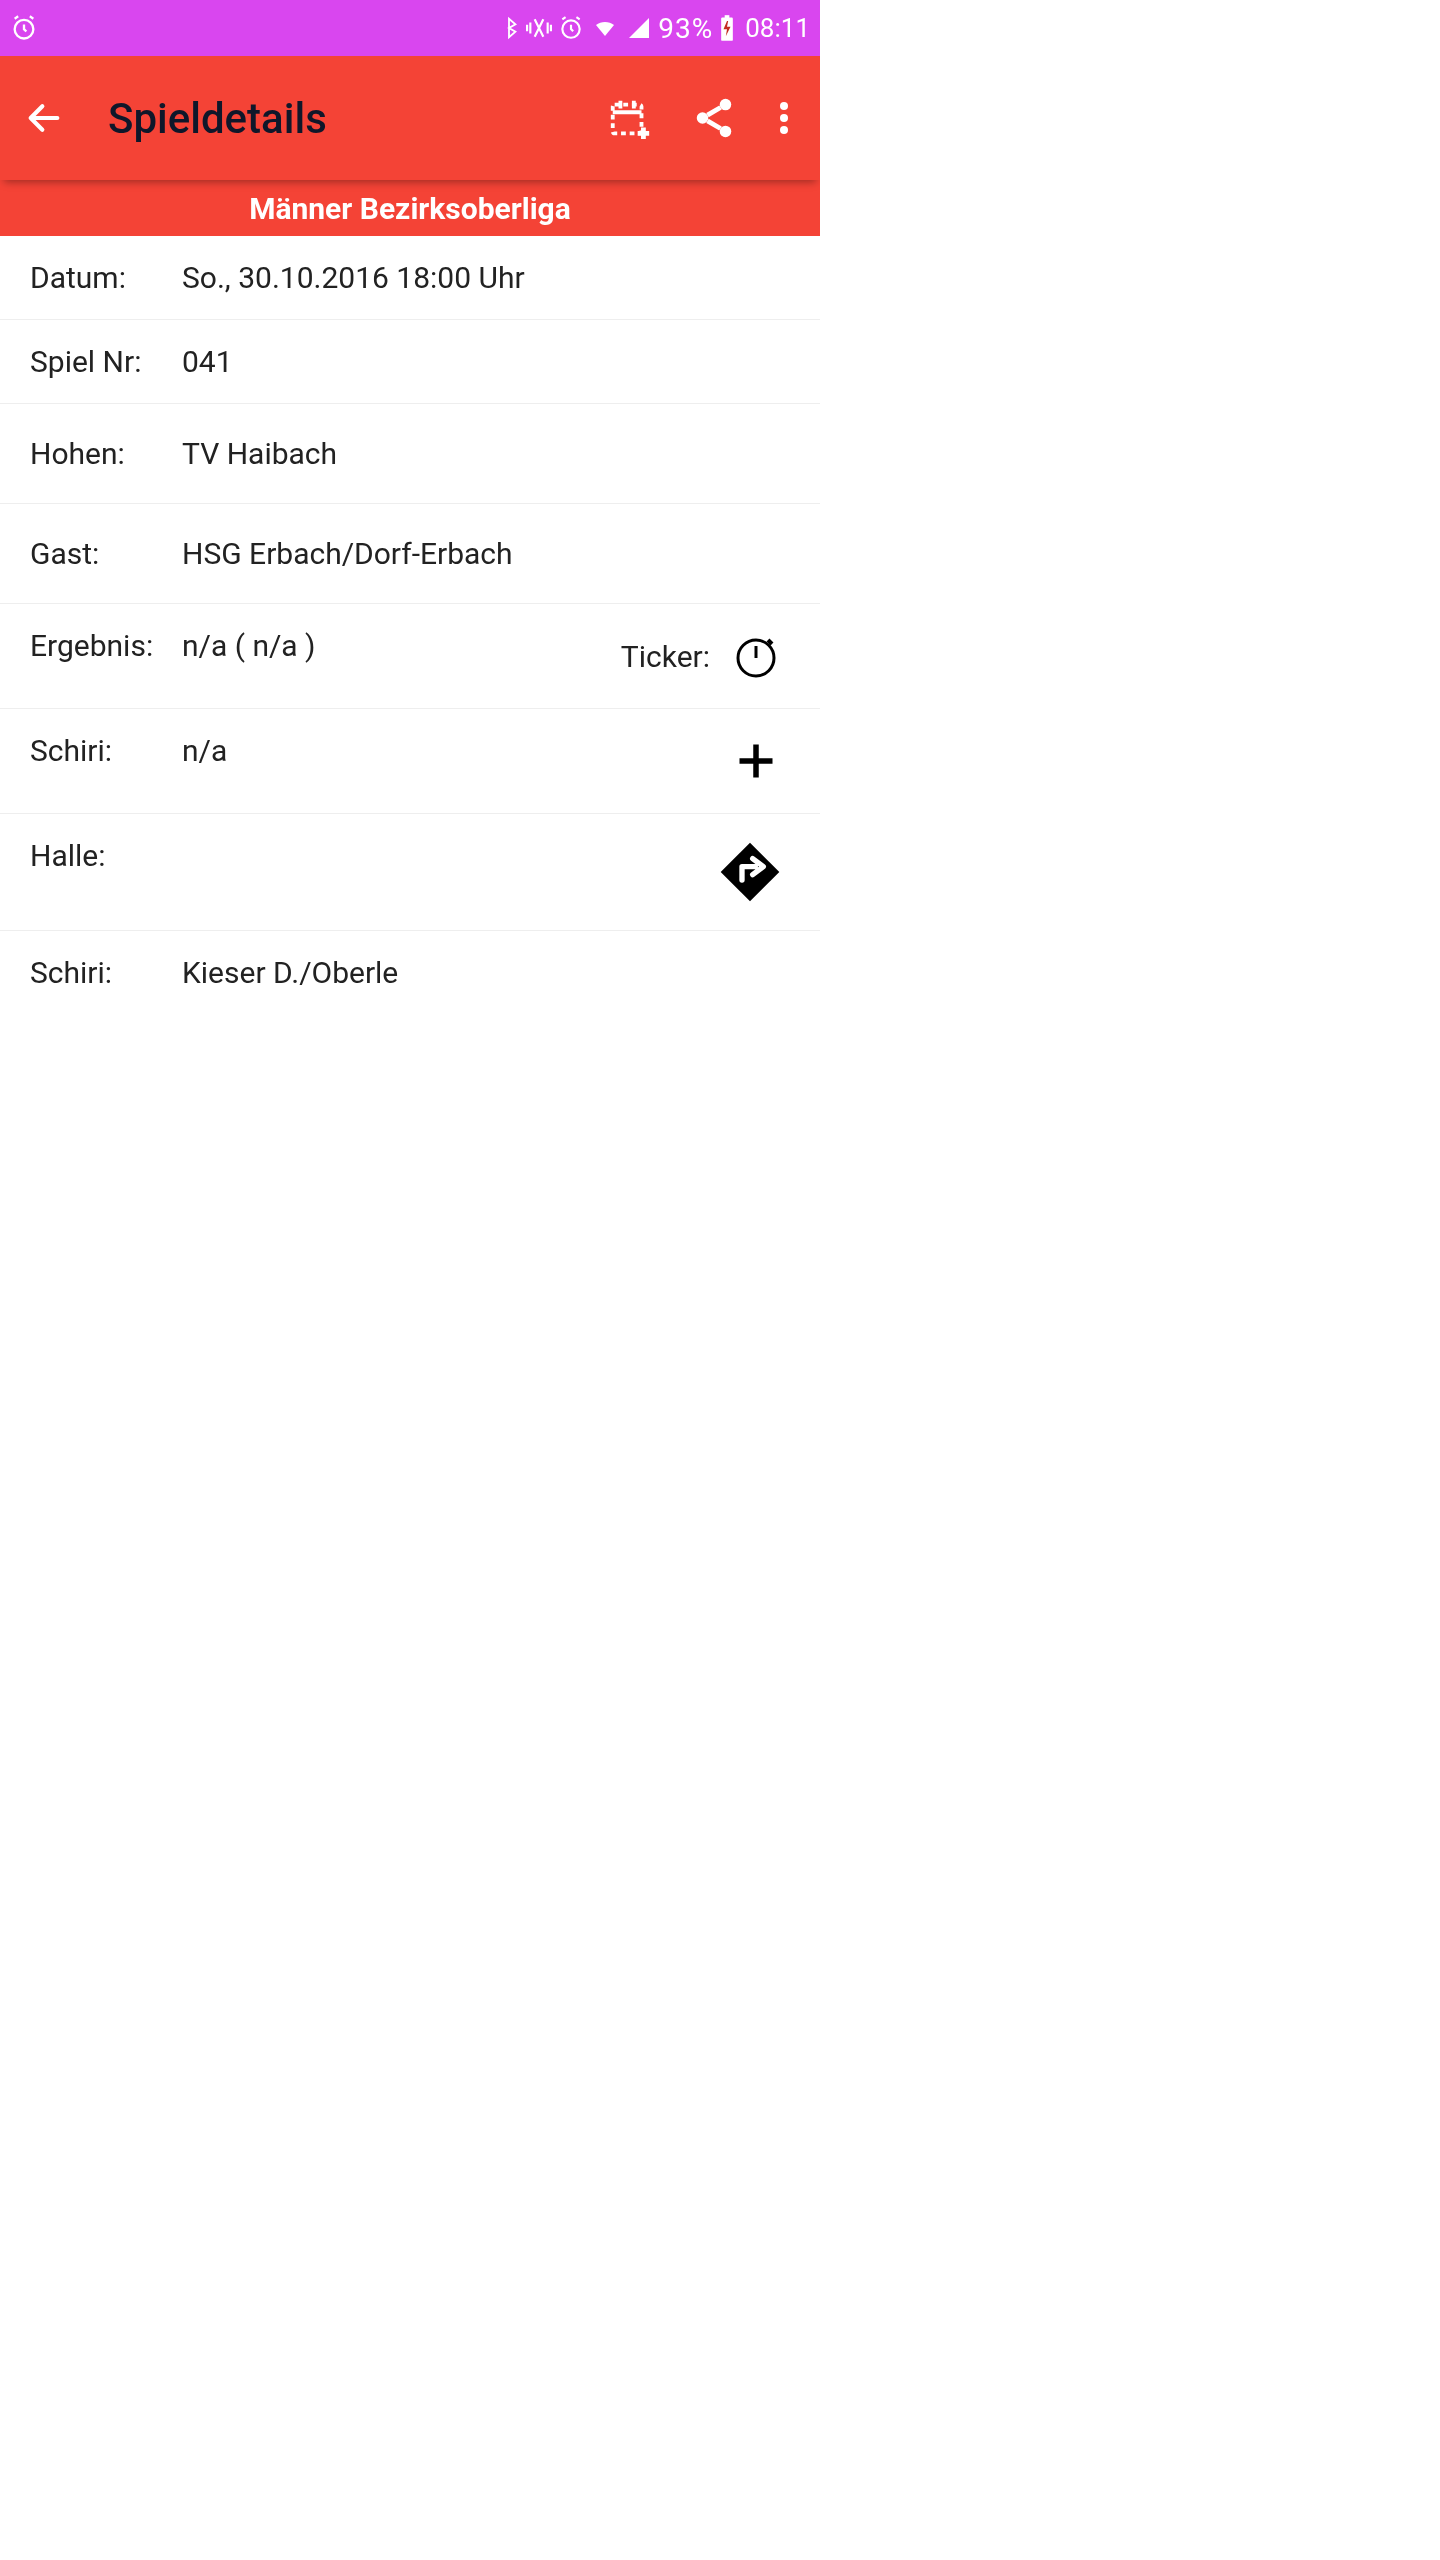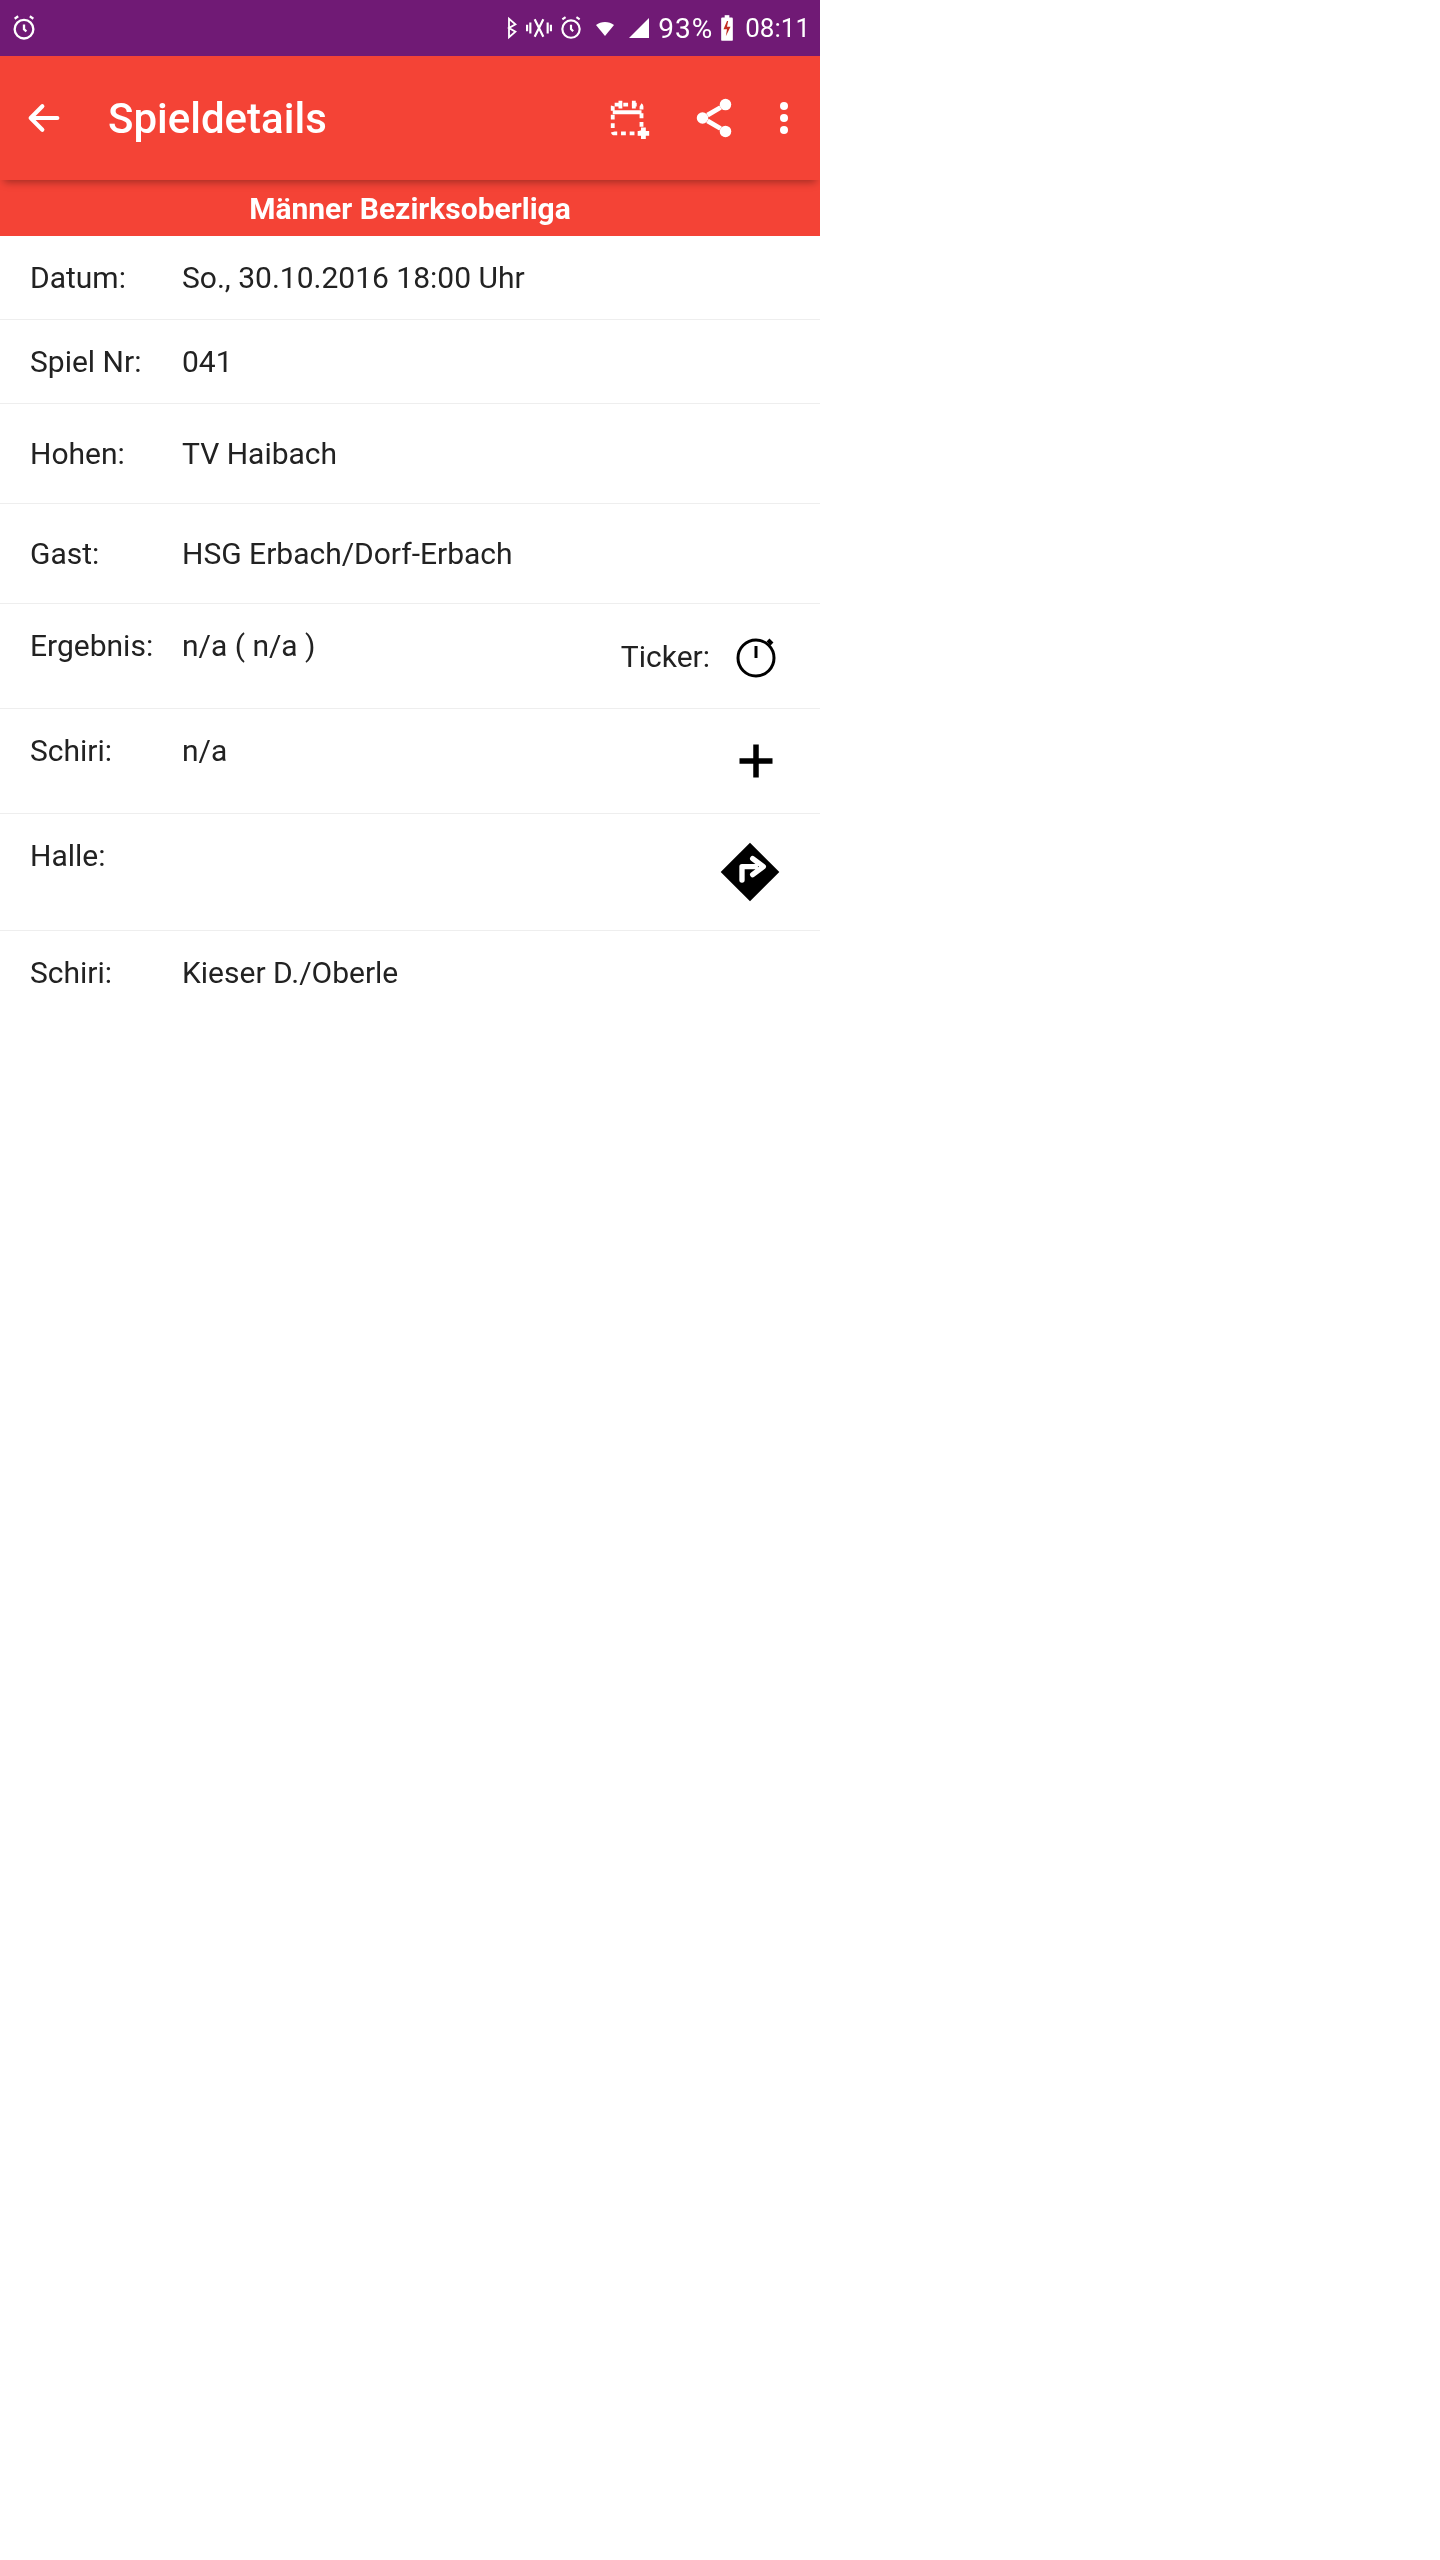--- a/index.html
+++ b/index.html
@@ -1,33 +1,33 @@
 <!DOCTYPE html>
 <html><head>
 <meta charset="utf-8">
 <style>
   * { margin:0; padding:0; box-sizing:border-box; }
   html,body { width:820px; height:1456px; font-family:Roboto, "Segoe UI", Arial, sans-serif; background:#fff; }
   body { display:flex; flex-direction:column; }
 
   
   .status-bar {
-    height:56px; background:#701a75; color:#fff;
+    height:56px; background:#d946ef; color:#fff;
     display:flex; align-items:center; justify-content:space-between;
     padding:0 10px 0 10px; font-size:28px;
   }
   .status-left, .status-right { display:flex; align-items:center; gap:8px; }
   .status-right { gap:6px; font-weight:400; }
   .status-right .pct { letter-spacing:1px; }
   .status-right .time { font-size:26px; margin-left:4px; }
   .sicon { display:inline-flex; align-items:center; justify-content:center; }
 
   
   .app-bar {
-    height:124px; background:#f44336; color:#ffffff;
+    height:124px; background:#f44336; color:#0f172a;
     display:flex; align-items:center; padding:0 8px;
     box-shadow:0 6px 8px -4px rgba(0,0,0,0.35);
     position:relative; z-index:2;
   }
   .app-bar .back { width:72px; height:72px; display:flex; align-items:center; justify-content:center; }
   .app-bar .title { font-size:42px; font-weight:500; margin-left:28px; flex:0 0 auto; }
   .app-bar .spacer { flex:1; }
   .app-bar .action { width:84px; height:84px; display:flex; align-items:center; justify-content:center; }
 
   

